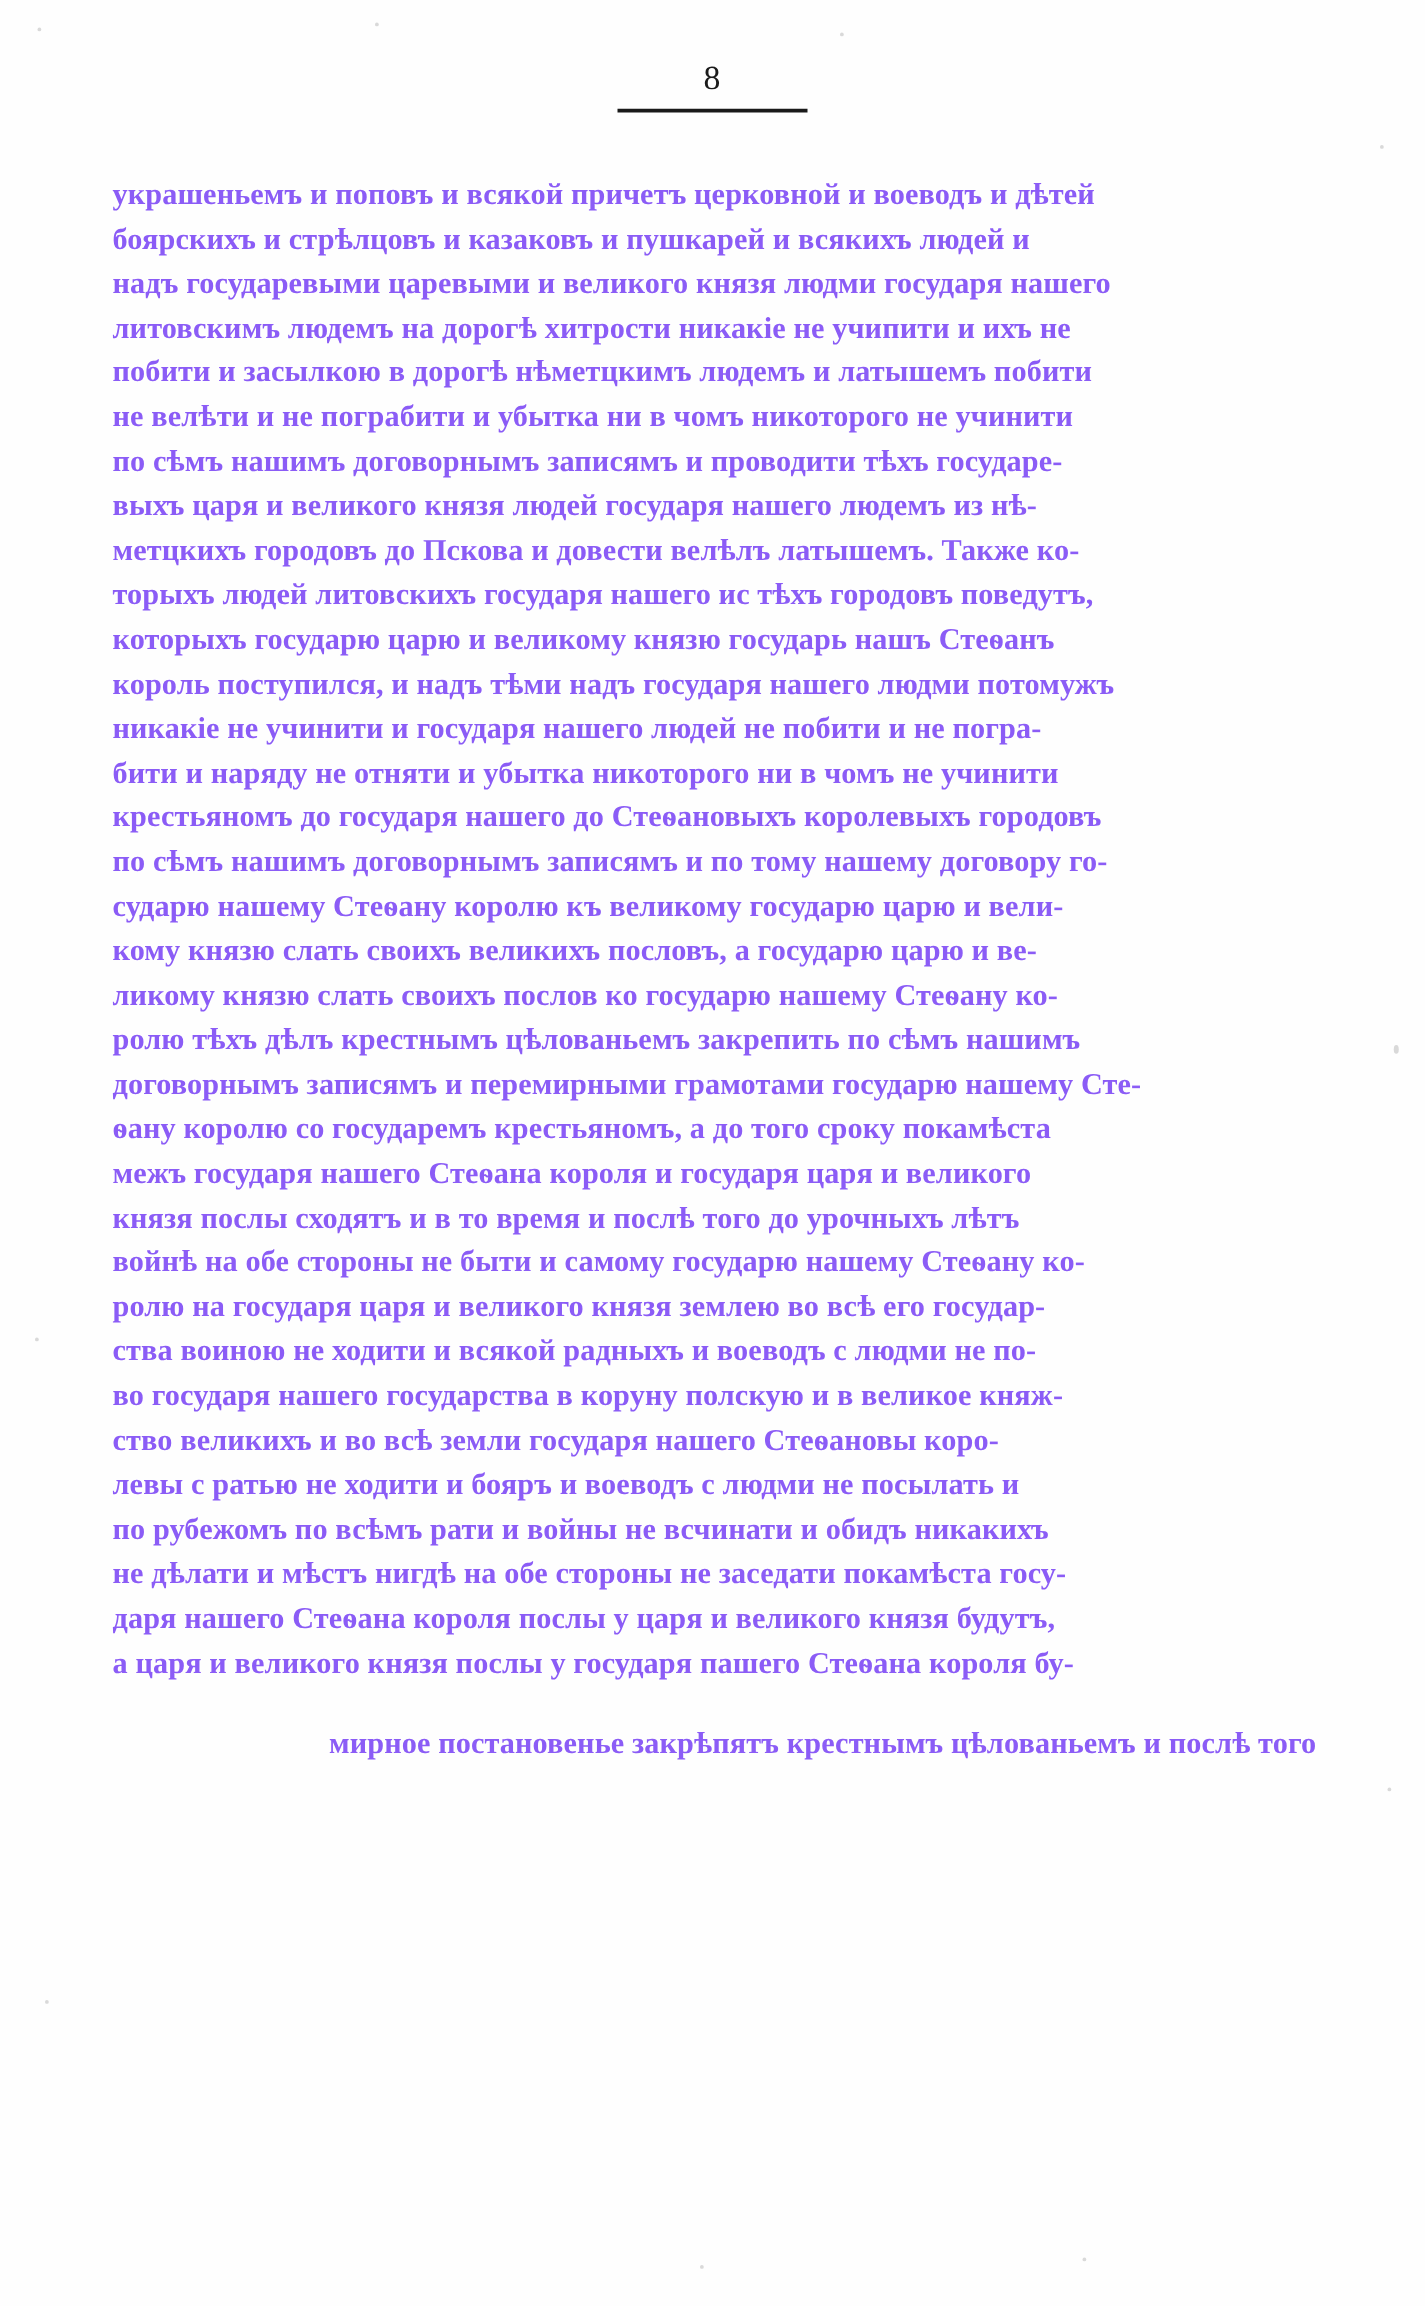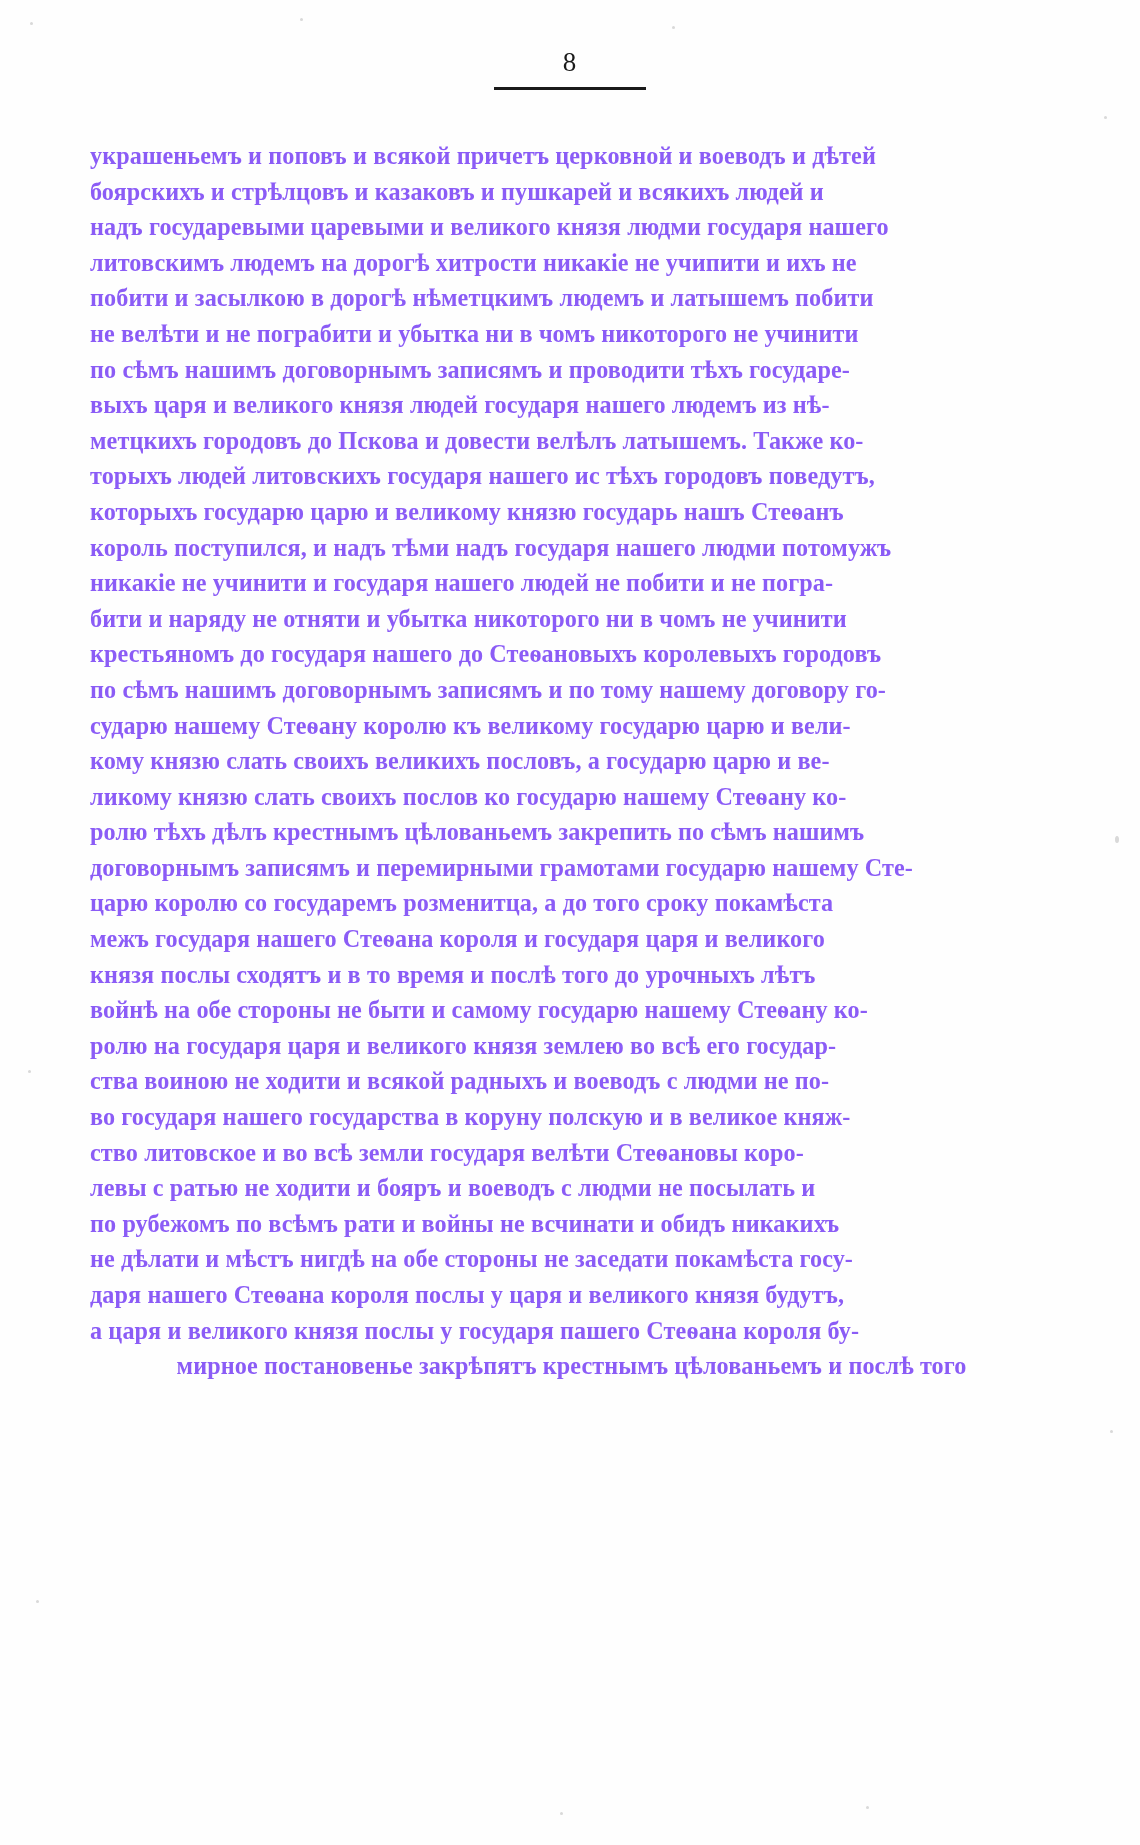--- a/index.html
+++ b/index.html
@@ -61,21 +61,22 @@
   }
   .body-text p {
     margin: 0;
     text-indent: 0;
   }
   .line {
     display: block;
     white-space: nowrap;
   }
   .line.last {
-    text-align: center;
+    text-align: right;
+    margin-top: 29px;
   }
   
   .speck {
     position: absolute;
     background: #b9b9b9;
     border-radius: 50%;
     opacity: 0.55;
   }
 </style>
 </head>
@@ -104,28 +105,28 @@
       <span class="line">король поступился, и надъ тѣми надъ государя нашего людми потомужъ</span>
       <span class="line">никакіе не учинити и государя нашего людей не побити и не погра-</span>
       <span class="line">бити и наряду не отняти и убытка никоторого ни в чомъ не учинити</span>
       <span class="line">крестьяномъ до государя нашего до Стеѳановыхъ королевыхъ городовъ</span>
       <span class="line">по сѣмъ нашимъ договорнымъ записямъ и по тому нашему договору го-</span>
       <span class="line">сударю нашему Стеѳану королю къ великому государю царю и вели-</span>
       <span class="line">кому князю слать своихъ великихъ пословъ, а государю царю и ве-</span>
       <span class="line">ликому князю слать своихъ послов ко государю нашему Стеѳану ко-</span>
       <span class="line">ролю тѣхъ дѣлъ крестнымъ цѣлованьемъ закрепить по сѣмъ нашимъ</span>
       <span class="line">договорнымъ записямъ и перемирными грамотами государю нашему Сте-</span>
-      <span class="line">царю королю со государемъ розменитца, а до того сроку покамѣста</span>
+      <span class="line">ѳану королю со государемъ крестьяномъ, а до того сроку покамѣста</span>
       <span class="line">межъ государя нашего Стеѳана короля и государя царя и великого</span>
       <span class="line">князя послы сходятъ и в то время и послѣ того до урочныхъ лѣтъ</span>
       <span class="line">войнѣ на обе стороны не быти и самому государю нашему Стеѳану ко-</span>
       <span class="line">ролю на государя царя и великого князя землею во всѣ его государ-</span>
       <span class="line">ства воиною не ходити и всякой радныхъ и воеводъ с людми не по-</span>
       <span class="line">во государя нашего государства в коруну полскую и в великое княж-</span>
-      <span class="line">ство литовское и во всѣ земли государя велѣти Стеѳановы коро-</span>
+      <span class="line">ство великихъ и во всѣ земли государя нашего Стеѳановы коро-</span>
       <span class="line">левы с ратью не ходити и бояръ и воеводъ с людми не посылать и</span>
       <span class="line">по рубежомъ по всѣмъ рати и войны не всчинати и обидъ никакихъ</span>
       <span class="line">не дѣлати и мѣстъ нигдѣ на обе стороны не заседати покамѣста госу-</span>
       <span class="line">даря нашего Стеѳана короля послы у царя и великого князя будутъ,</span>
       <span class="line">а царя и великого князя послы у государя пашего Стеѳана короля бу-</span>
       <span class="line last">мирное постановенье закрѣпятъ крестнымъ цѣлованьемъ и послѣ того</span>
     </p>
   </div>
 
   <span class="speck" style="left:30px; top:22px; width:3px; height:3px;"></span>

